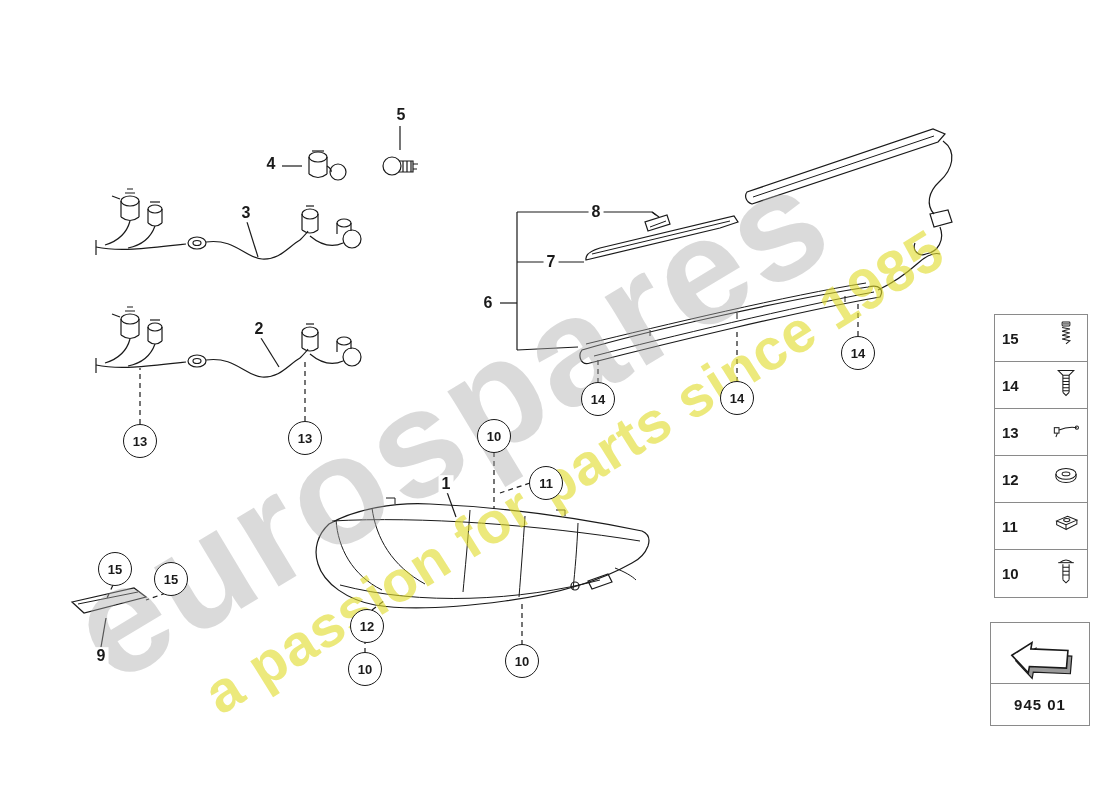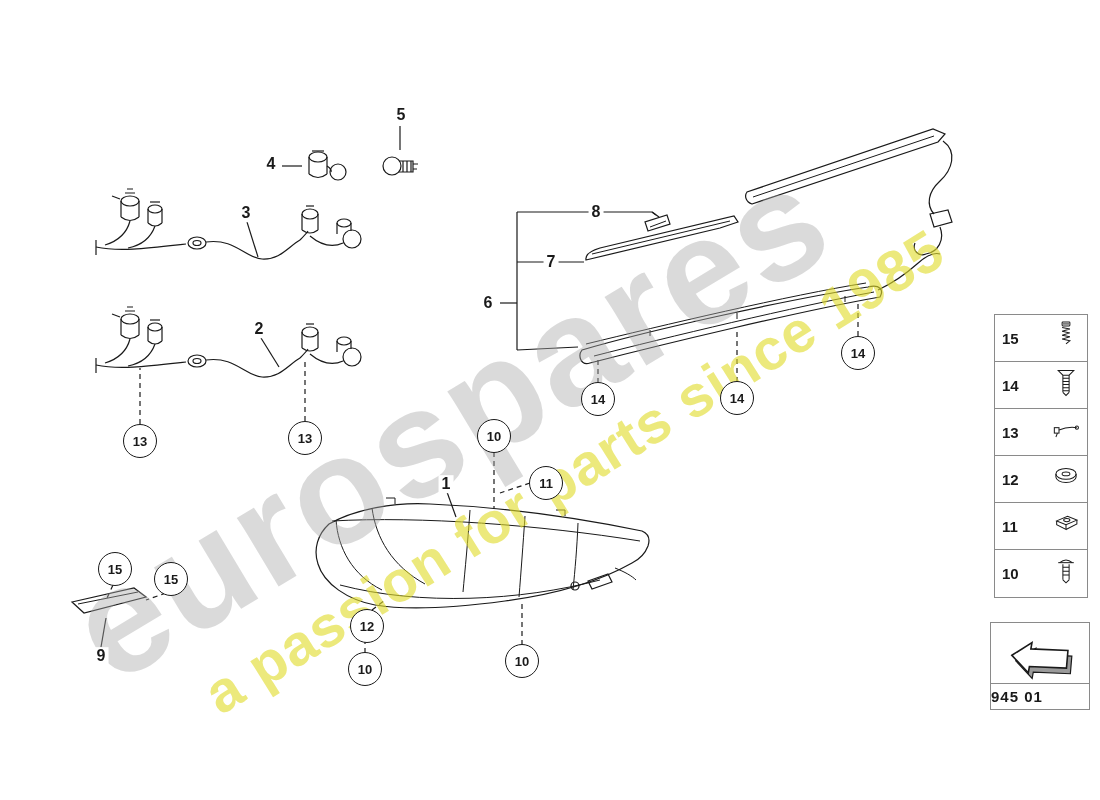--- a/index.html
+++ b/index.html
@@ -26,22 +26,22 @@
   .legend{position:absolute;z-index:6;left:994px;top:314px;width:92px;border:1px solid #8a8a8a;background:#fff;}
   .legend-row{height:47px;border-bottom:1px solid #8a8a8a;display:flex;align-items:center;
               justify-content:space-between;padding:0 7px;box-sizing:border-box;}
   .legend-row:last-child{border-bottom:none;}
   .legend-num{font-size:15px;font-weight:bold;}
   .legend-icon svg path,.legend-icon svg ellipse,.legend-icon svg circle,.legend-icon svg rect,
   .legend-icon svg polygon{fill:none;stroke:#1a1a1a;stroke-width:1.3;}
   
   .navbox{position:absolute;z-index:6;left:990px;top:622px;width:98px;border:1px solid #8a8a8a;background:#fff;}
   .nav-arrow{height:60px;display:flex;align-items:center;justify-content:center;}
-  .nav-code{border-top:1px solid #8a8a8a;text-align:left;font-size:15px;font-weight:bold;
-            padding:4px 0;letter-spacing:1px;}
+  .nav-code{border-top:1px solid #8a8a8a;text-align:center;font-size:15px;font-weight:bold;
+            padding:12px 0;letter-spacing:1px;}
 </style>
 </head>
 <body>
 
 <div class="stage">
 
   <svg class="art" width="1100" height="800" viewBox="0 0 1100 800">
     <defs>
       <g id="harness">
         <ellipse cx="130" cy="201" rx="9" ry="5"></ellipse>

